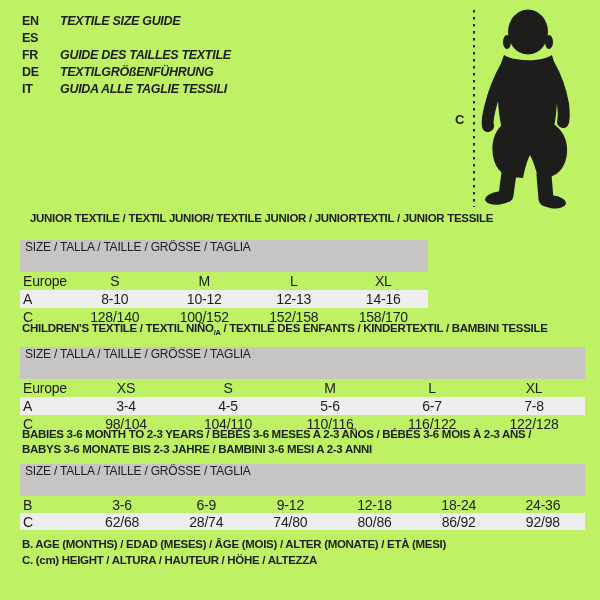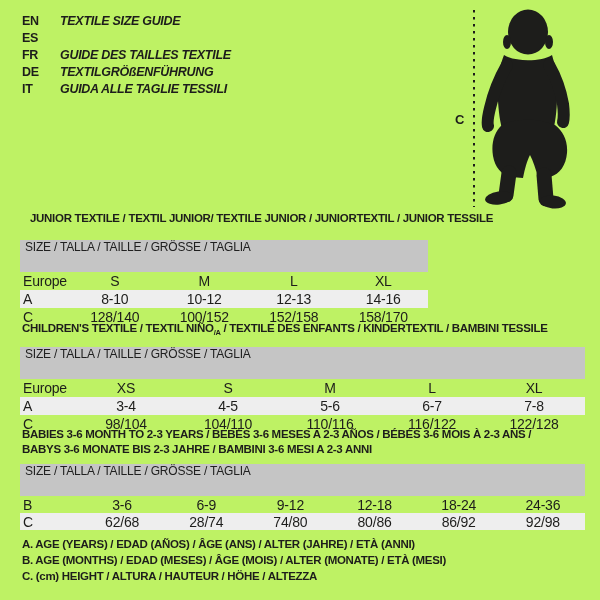--- a/index.html
+++ b/index.html
@@ -198,18 +198,17 @@
         <td>74/80</td>
         <td>80/86</td>
         <td>86/92</td>
         <td>92/98</td>
       </tr>
     </tbody>
       </table>
   </div>
 
   <div class="footnotes">
-    <div class="footnote">A. AGE (YEARS) / EDAD (AÑOS) / ÂGE (ANS) / ALTER (JAHRE) / ETÀ (ANNI)</div>
     <div class="footnote">B. AGE (MONTHS) / EDAD (MESES) / ÂGE (MOIS) / ALTER (MONATE) / ETÀ (MESI)</div>
     <div class="footnote">C. (cm) HEIGHT / ALTURA / HAUTEUR / HÖHE / ALTEZZA</div>
   </div>
 
 </div>
 
 </body></html>

